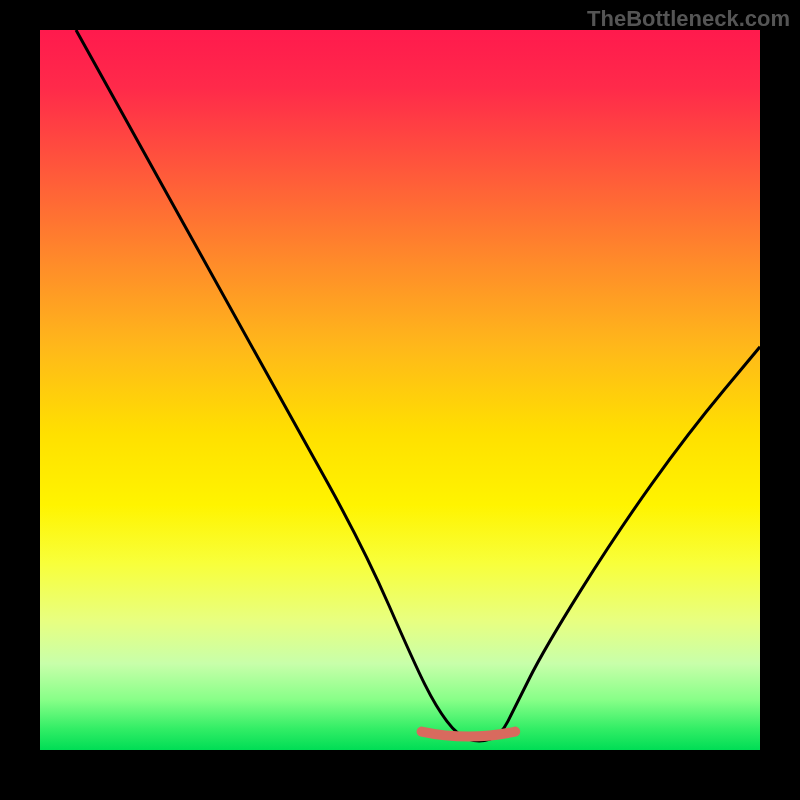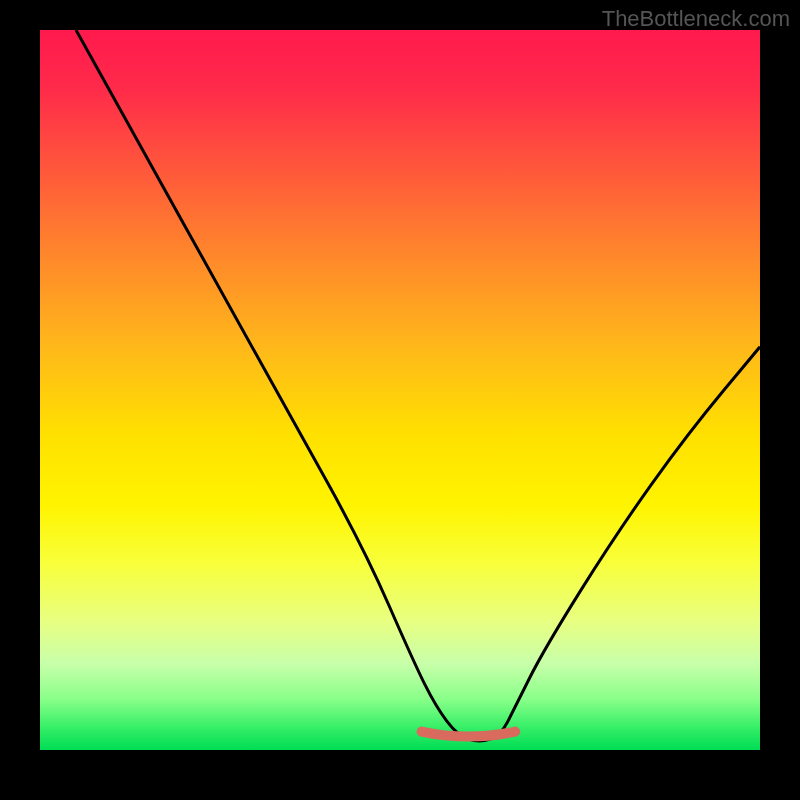--- a/index.html
+++ b/index.html
@@ -10,21 +10,21 @@
     background: #000;
     position: relative;
     font-family: Arial, sans-serif;
   }
   .watermark {
     position: absolute;
     top: 6px;
     right: 10px;
     color: #555;
     font-size: 22px;
-    font-weight: normal;
+    font-weight: bold;
     z-index: 10;
   }
   .plot-area {
     position: absolute;
     left: 40px;
     top: 30px;
     width: 720px;
     height: 720px;
     overflow: hidden;
   }

